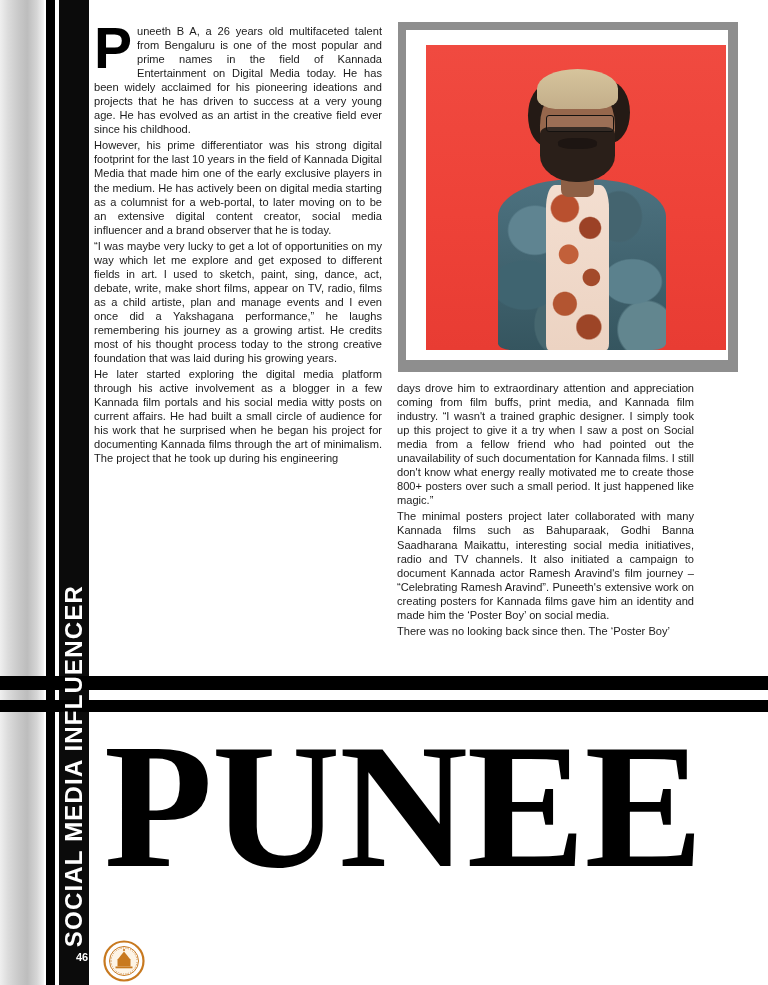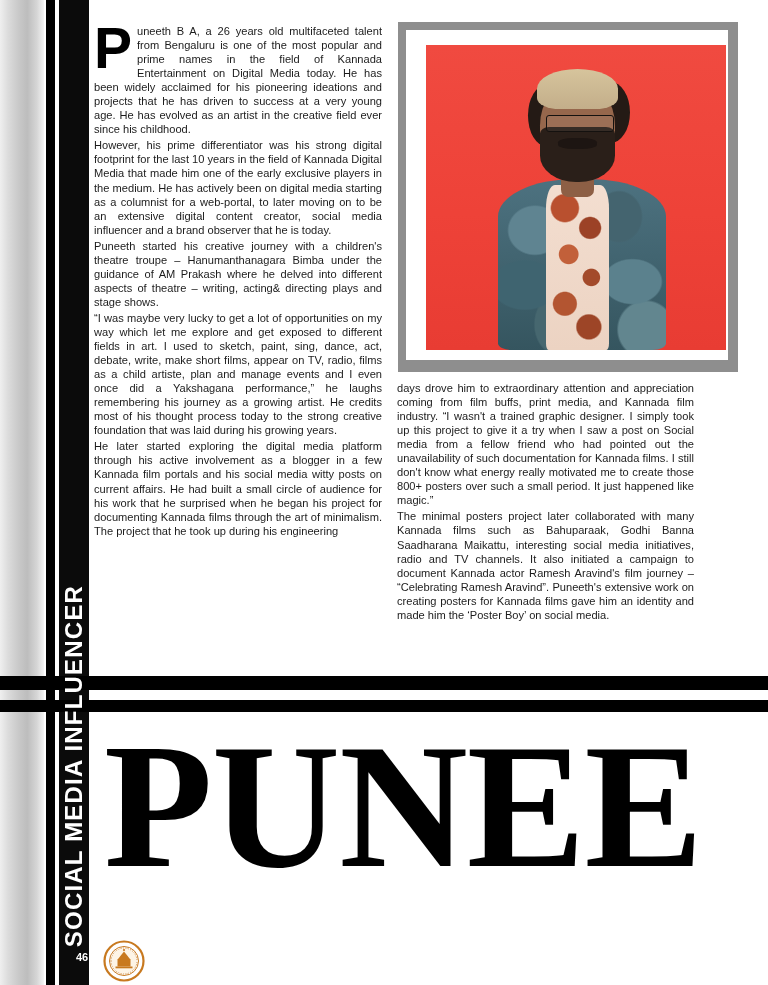--- a/index.html
+++ b/index.html
@@ -293,21 +293,20 @@
   <div class="spine"></div>
 
   <div class="vbar-thin"></div>
   <div class="vbar-main"></div>
 
   <div class="col col-left">
     <p>
       <span class="dropcap">P</span><span>uneeth B A, a 26 years old multifaceted talent from Bengaluru is one of the most popular and prime names in the field of Kannada Entertainment on Digital Media today. He has been widely acclaimed for his pioneering ideations and projects that he has driven to success at a very young age. He has evolved as an artist in the creative field ever since his childhood.</span>
     </p>
     <p>However, his prime differentiator was his strong digital footprint for the last 10 years in the field of Kannada Digital Media that made him one of the early exclusive players in the medium. He has actively been on digital media starting as a columnist for a web-portal, to later moving on to be an extensive digital content creator, social media influencer and a brand observer that he is today.</p>
-    <p>Puneeth started his creative journey with a children's theatre troupe – Hanumanthanagara Bimba under the guidance of AM Prakash where he delved into different aspects of theatre – writing, acting&amp; directing plays and stage shows.</p>
     <p>“I was maybe very lucky to get a lot of opportunities on my way which let me explore and get exposed to different fields in art. I used to sketch, paint, sing, dance, act, debate, write, make short films, appear on TV, radio, films as a child artiste, plan and manage events and I even once did a Yakshagana performance,” he laughs remembering his journey as a growing artist. He credits most of his thought process today to the strong creative foundation that was laid during his growing years.</p>
     <p>He later started exploring the digital media platform through his active involvement as a blogger in a few Kannada film portals and his social media witty posts on current affairs. He had built a small circle of audience for his work that he surprised when he began his project for documenting Kannada films through the art of minimalism. The project that he took up during his engineering</p>
   </div>
 
   <div class="photo-frame">
     <div class="photo-mat">
       <div class="photo-img">
         <div class="ph-bg"></div>
         <div class="ph-body"></div>
         <div class="ph-shirt"></div>
@@ -319,20 +318,21 @@
         <div class="ph-cap"></div>
         <div class="ph-glasses"></div>
         <div class="ph-stache"></div>
       </div>
     </div>
   </div>
 
   <div class="col col-right-lower">
     <p>days drove him to extraordinary attention and appreciation coming from film buffs, print media, and Kannada film industry. “I wasn't a trained graphic designer. I simply took up this project to give it a try when I saw a post on Social media from a fellow friend who had pointed out the unavailability of such documentation for Kannada films. I still don't know what energy really motivated me to create those 800+ posters over such a small period. It just happened like magic.”</p>
     <p>The minimal posters project later collaborated with many Kannada films such as Bahuparaak, Godhi Banna Saadharana Maikattu, interesting social media initiatives, radio and TV channels. It also initiated a campaign to document Kannada actor Ramesh Aravind's film journey – “Celebrating Ramesh Aravind”. Puneeth's extensive work on creating posters for Kannada films gave him an identity and made him the ‘Poster Boy’ on social media.</p>
+    <p>There was no looking back since then. The ‘Poster Boy’</p>
   </div>
 
   <div class="hbar hbar-1"></div>
   <div class="hbar hbar-2"></div>
 
   <div class="sidebar-label">
     <span>SOCIAL MEDIA INFLUENCER</span>
   </div>
 
   <div class="headline">PUNEE</div>

